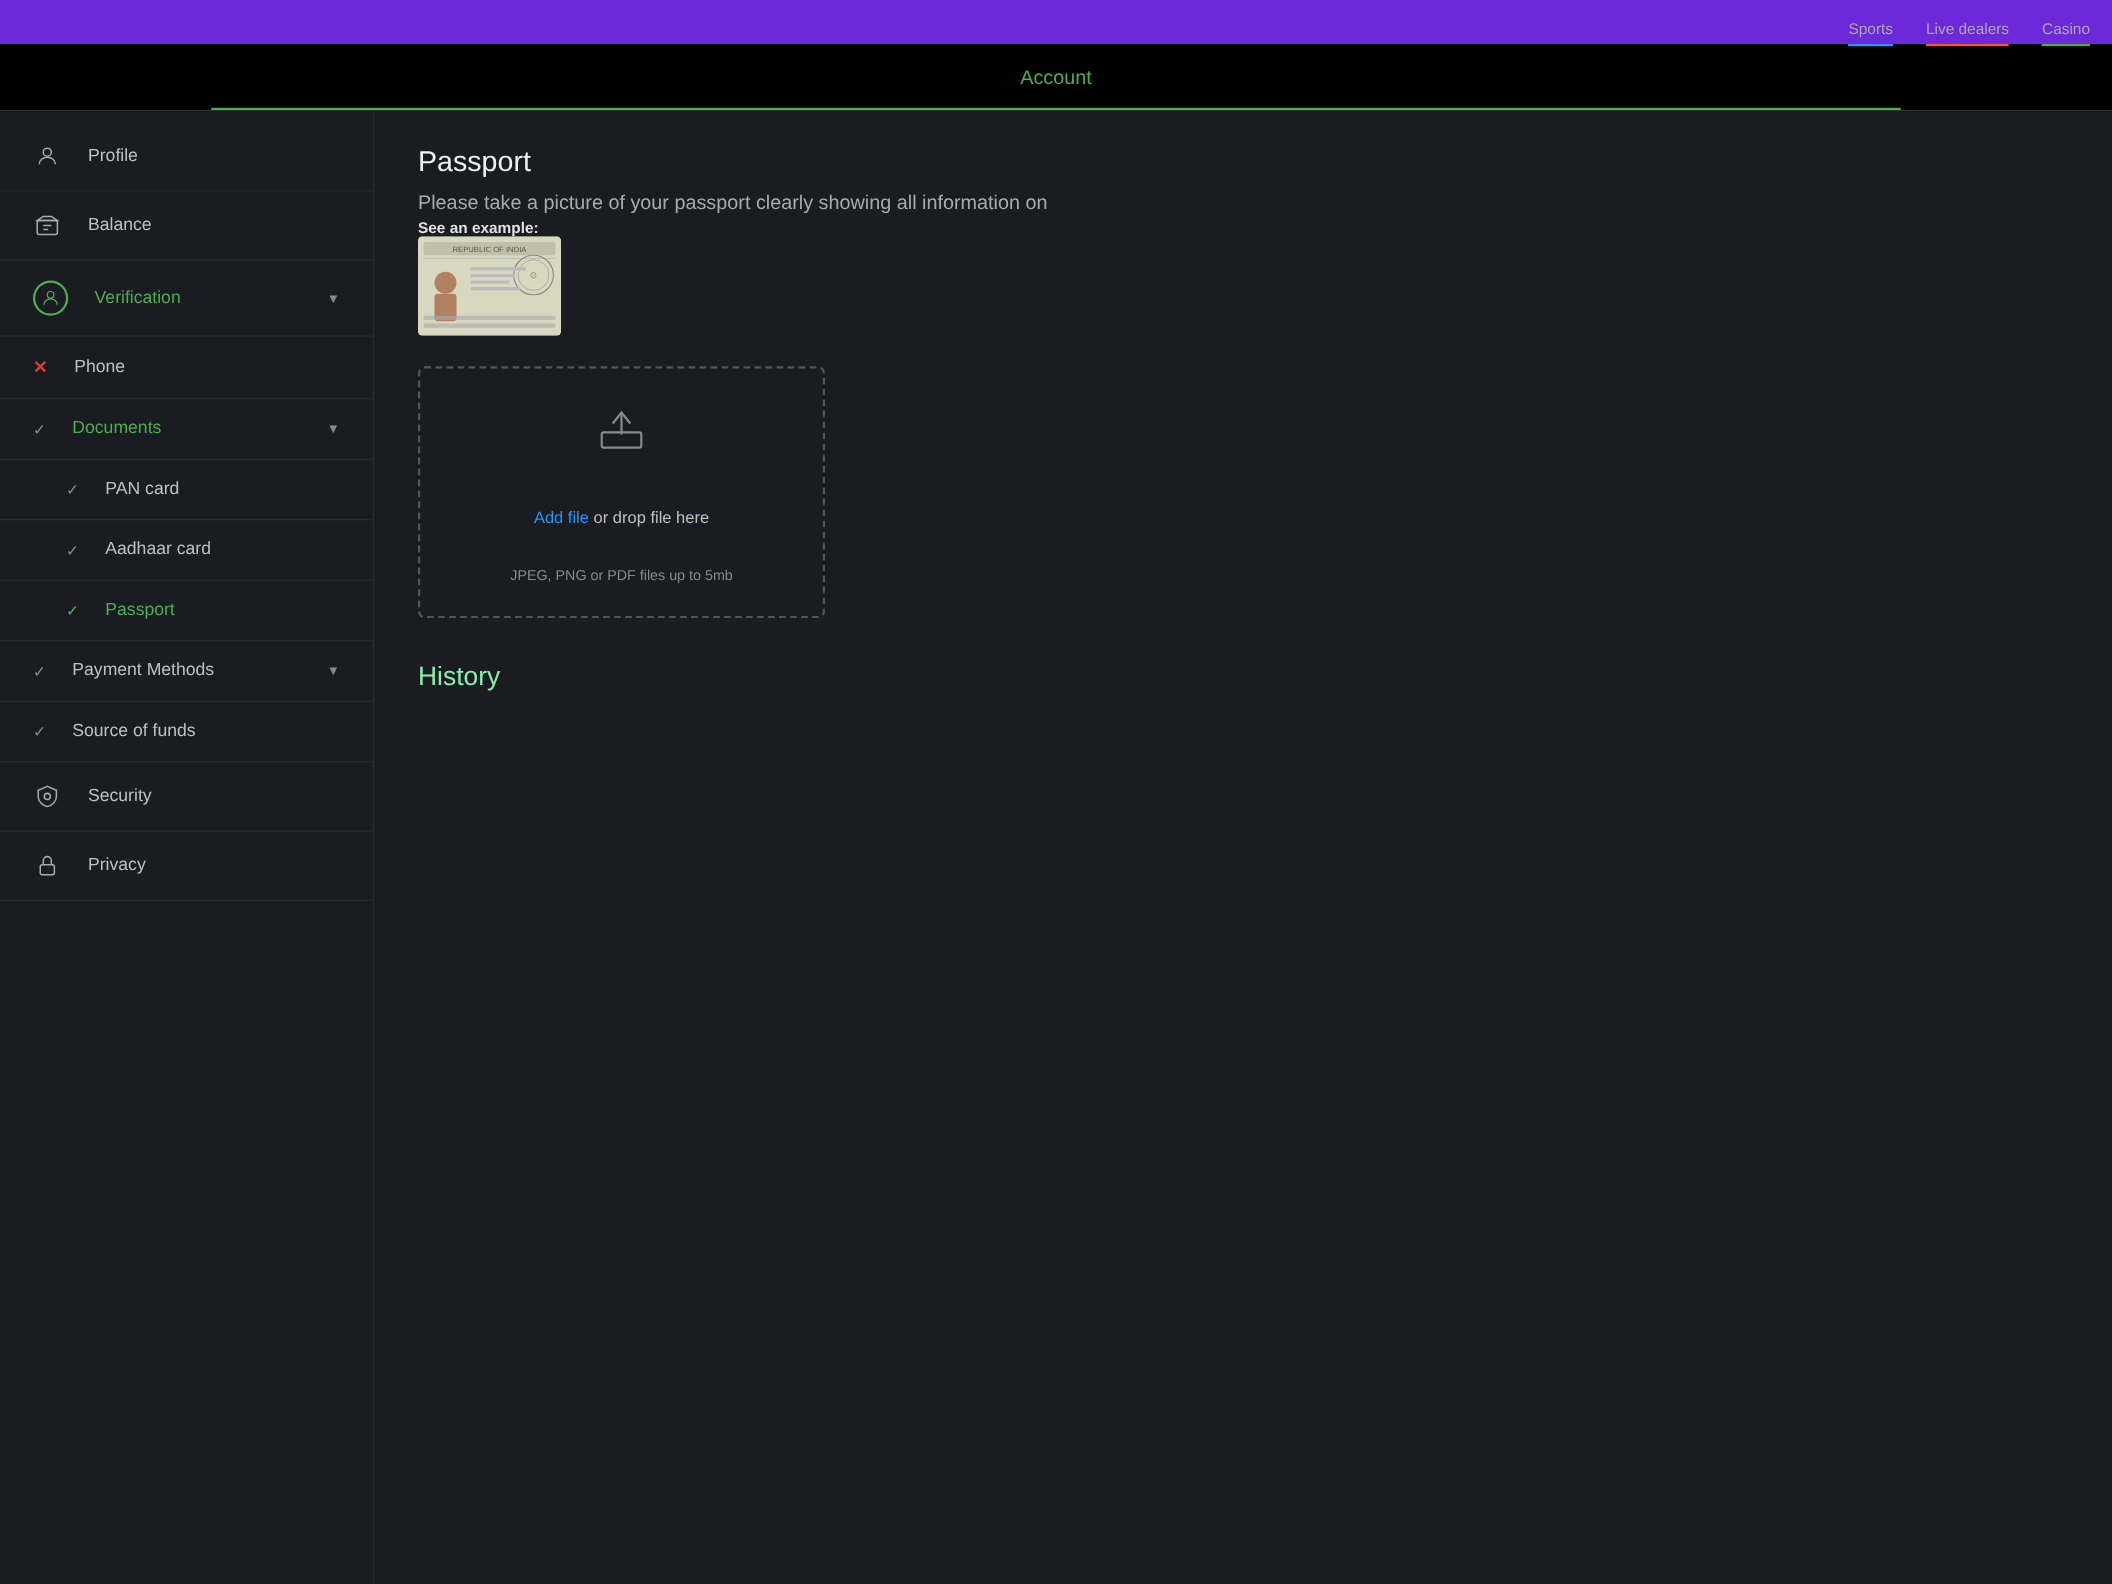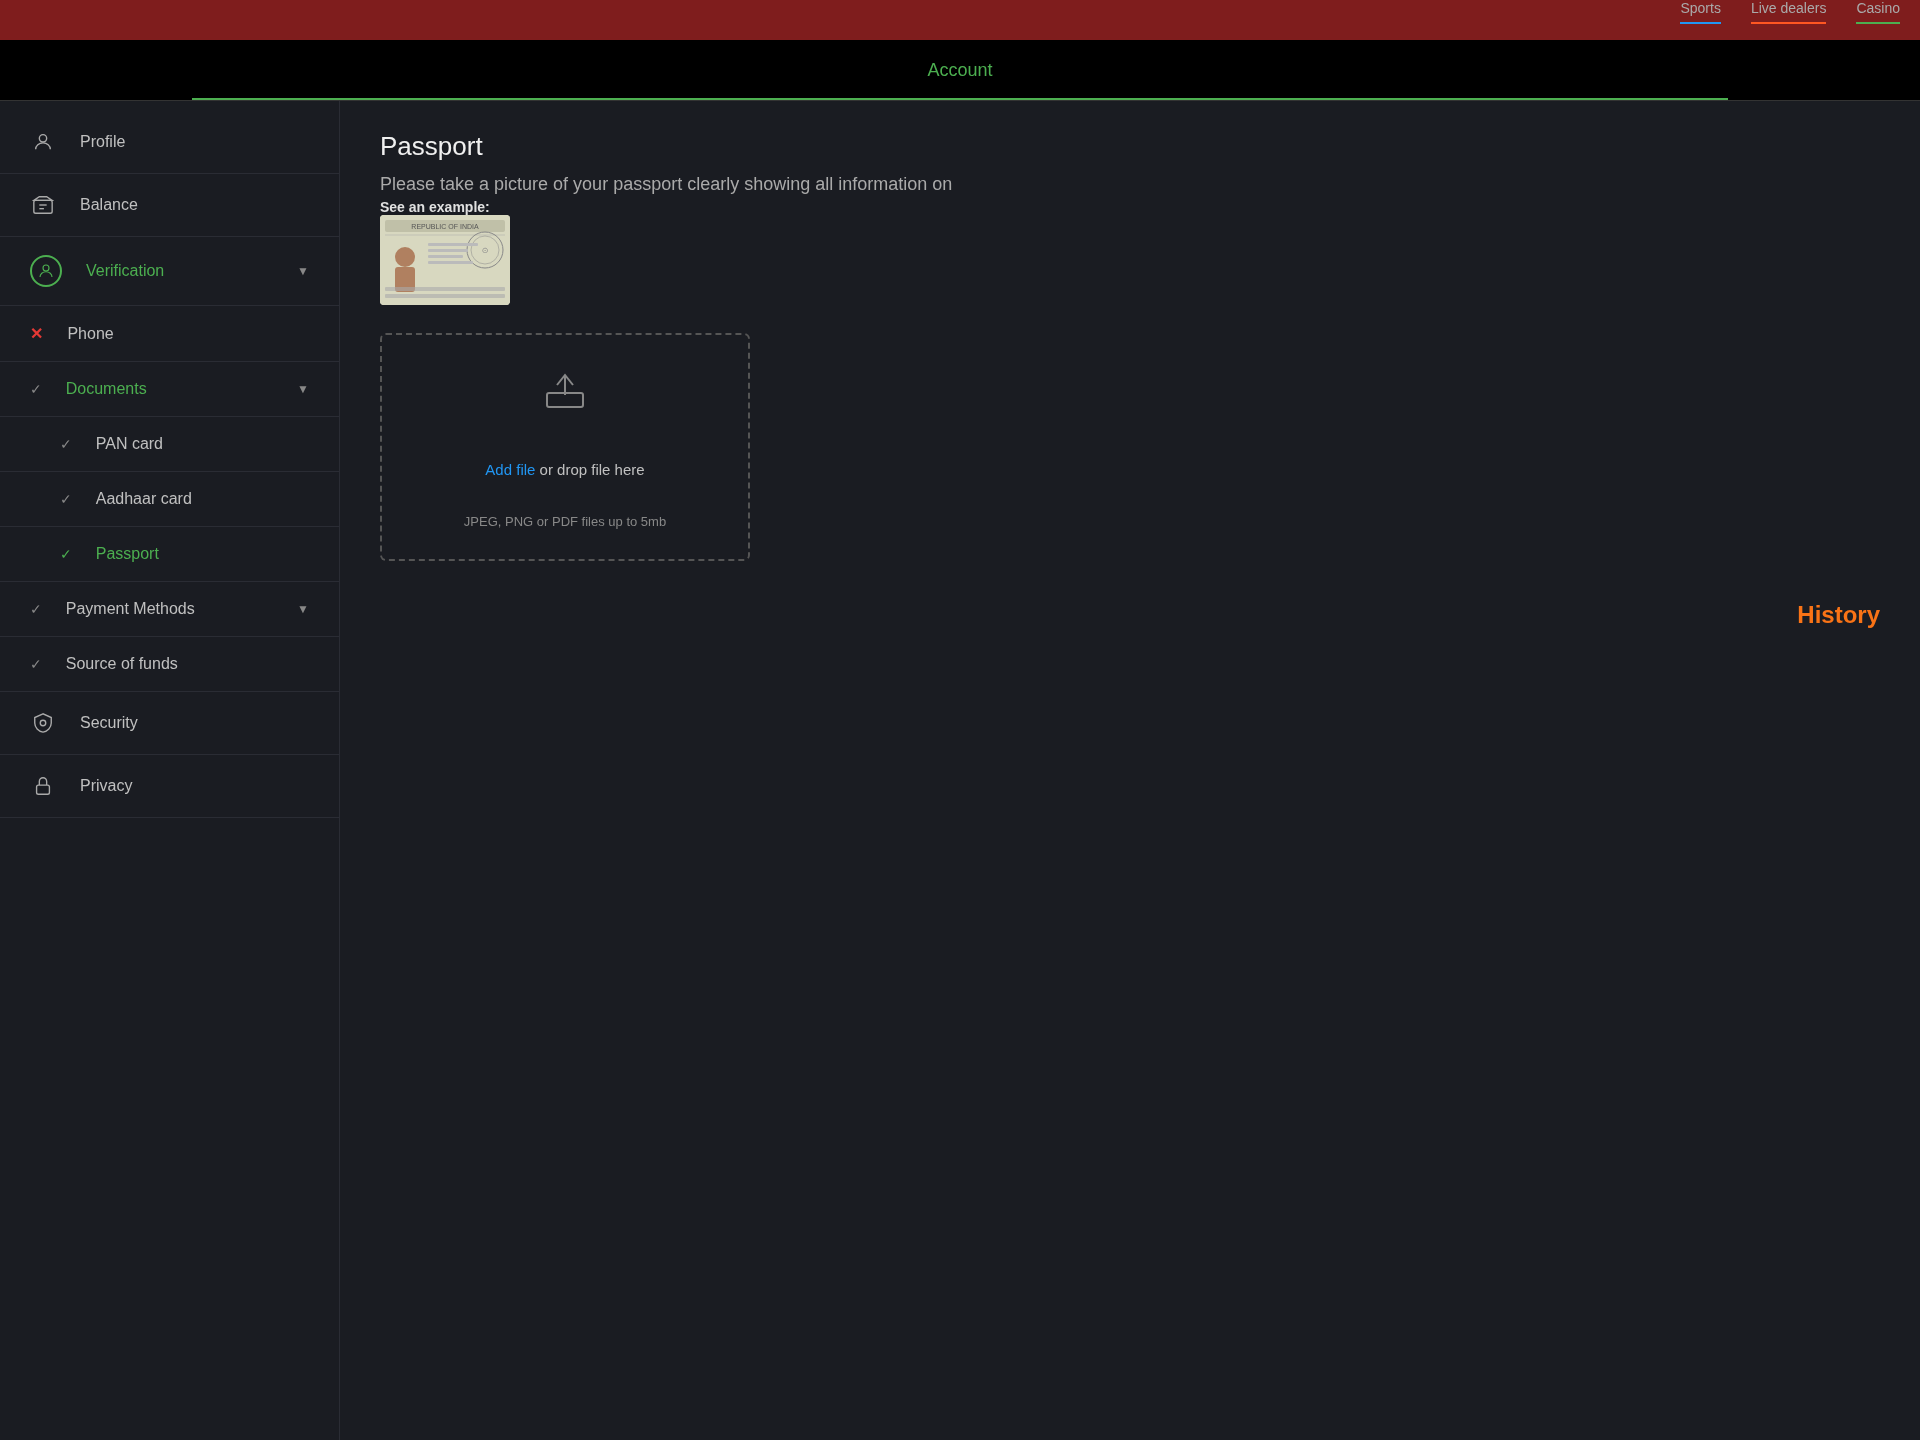--- a/index.html
+++ b/index.html
@@ -6,24 +6,24 @@
     body {
       background-color: #1a1c22;
       color: #e0e0e0;
       font-family: 'Segoe UI', Arial, sans-serif;
       min-height: 100vh;
       overflow-x: hidden;
     }
 
     
     .top-nav {
-      background-color: #7f1d1d;
+      background-color: #6d28d9;
       display: flex;
       justify-content: flex-end;
-      align-items: flex-start;
+      align-items: flex-end;
       height: 40px;
       padding: 0 20px;
       gap: 30px;
     }
     .top-nav-item {
       color: #aaa;
       font-size: 14px;
       cursor: pointer;
       position: relative;
       padding-bottom: 6px;
@@ -245,23 +245,22 @@
     }
     .upload-hint {
       font-size: 13px;
       color: #888;
       margin-top: 8px;
       text-align: center;
     }
 
     .history-title {
       font-size: 24px;
-      font-weight: 700;
-      color: #f97316;
-      text-align: right;
+      font-weight: 400;
+      color: #86efac;
     }
   </style>
 </head>
 <body>
 
 <div class="top-nav">
   <span class="top-nav-item sports">Sports</span>
   <span class="top-nav-item live">Live dealers</span>
   <span class="top-nav-item casino">Casino</span>
 </div>

